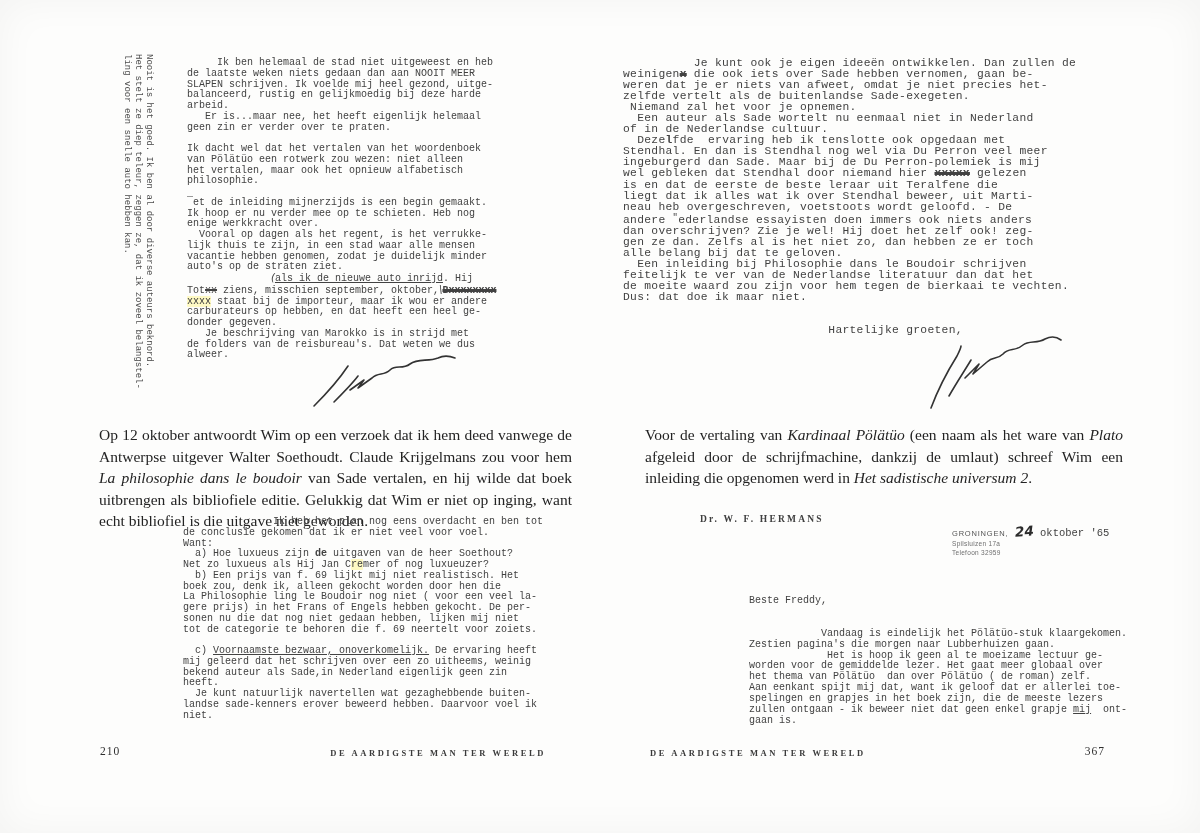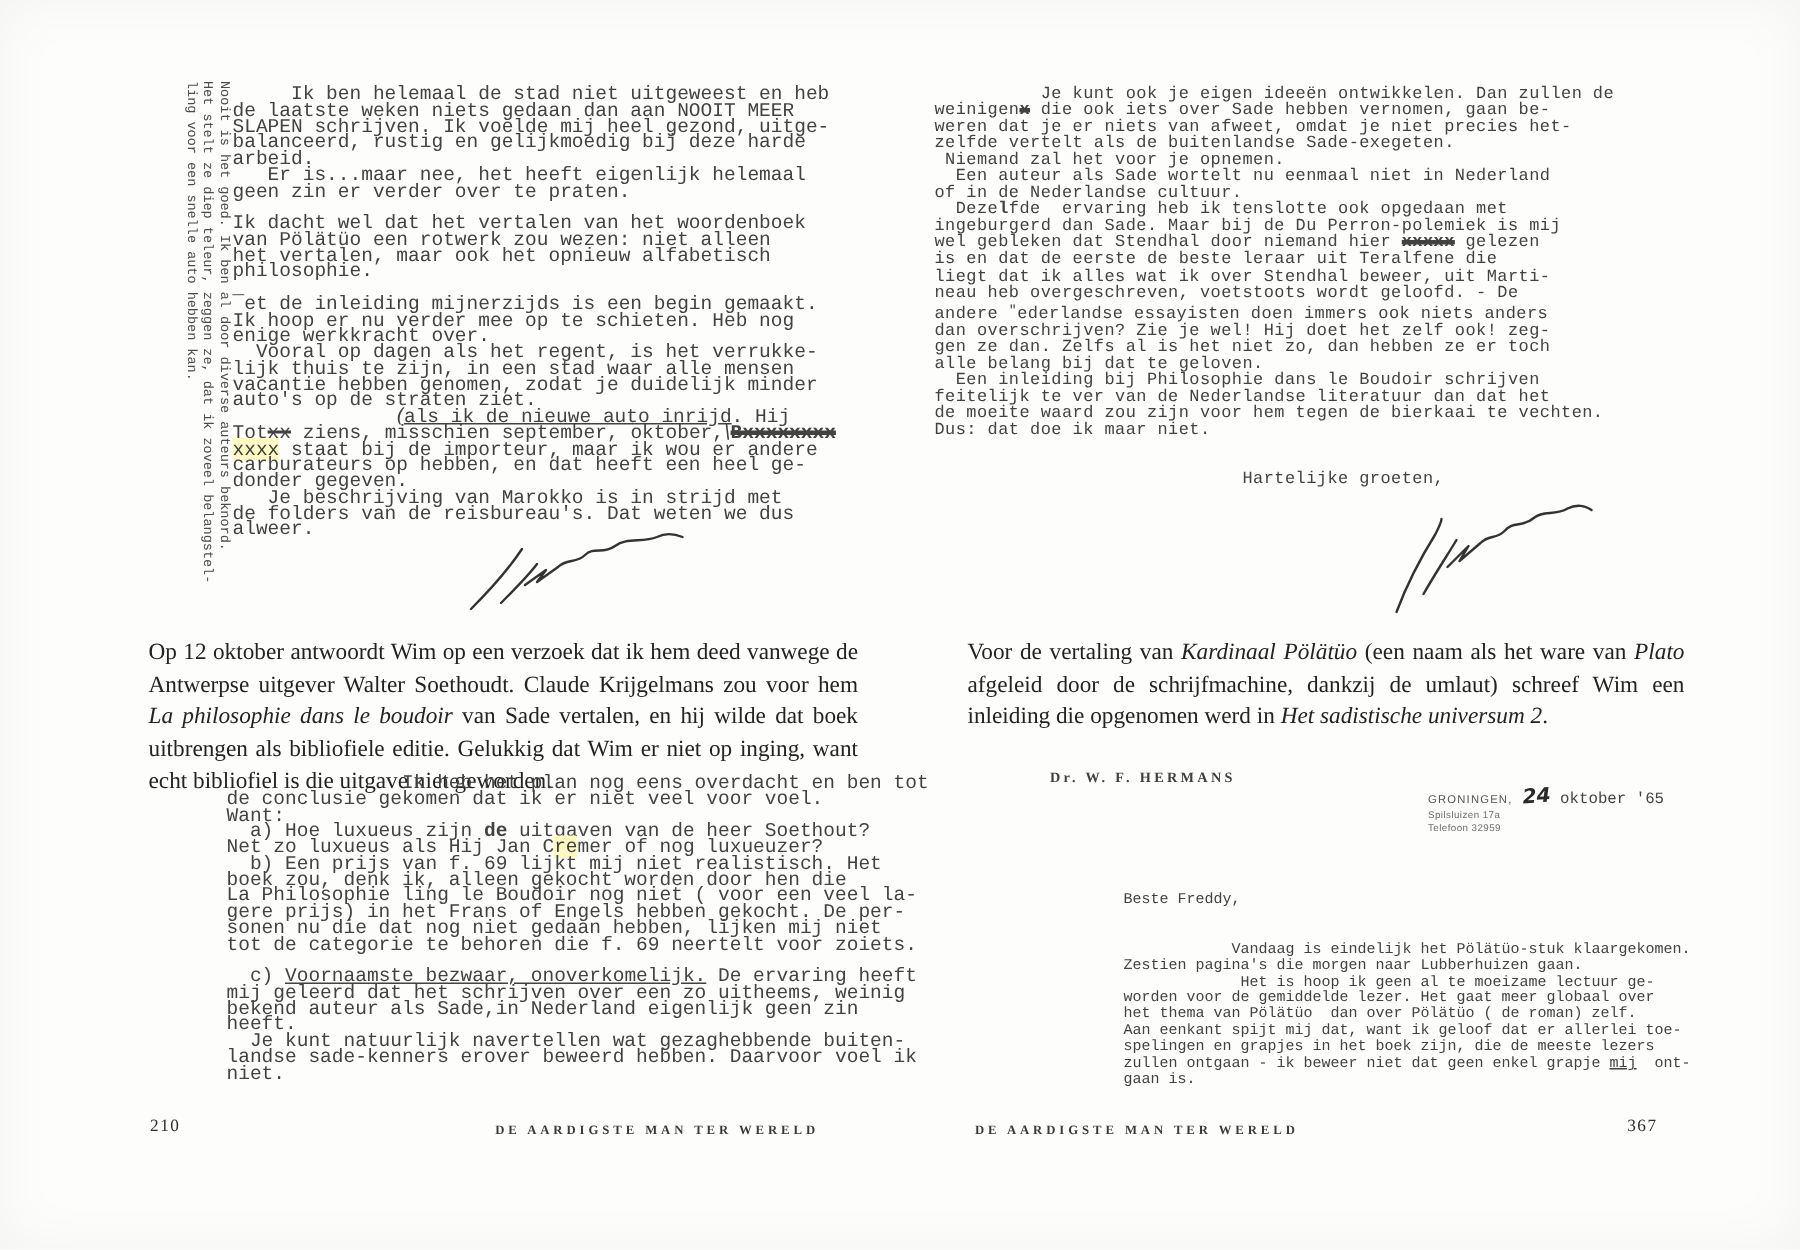--- a/index.html
+++ b/index.html
@@ -6,21 +6,21 @@
   #spread{
     position:relative;width:1200px;height:833px;
     background:#fdfdfc;overflow:hidden;
     box-shadow:inset 0 0 40px rgba(0,0,0,0.045);
     font-family:"Liberation Sans",sans-serif;
   }
   .abs{position:absolute;}
   
   .tw{font-family:"Liberation Mono","DejaVu Sans Mono",monospace;color:#424242;}
   .tline{white-space:pre;}
-  .lt{font-size:13px;line-height:10.75px;}
+  .lt{font-size:10px;line-height:10.75px;margin-left:32px;}
   .rt1{font-size:11.3px;line-height:11.05px;letter-spacing:0.3px;}
   .rt2{font-size:10px;line-height:10.9px;margin-left:31px;}
   .tw .x{text-decoration:line-through;text-decoration-thickness:1.5px;}
   .tw .xb{text-decoration:line-through;text-decoration-thickness:2.5px;font-weight:bold;}
   .tw .b{font-weight:bold;}
   .tw .u{text-decoration:underline;}
   .tw .blot{background:#fef9c3;color:#3c3c3c;border-radius:1px;}
   .tw .hw{font-family:"DejaVu Sans",sans-serif;font-style:italic;}
   .tw .sup{vertical-align:3px;font-size:78%;}
   
@@ -134,20 +134,21 @@
 
   <div class="abs tw rt1" style="left:623px;top:58px;width:480px;">
       <div class="tline">          Je kunt ook je eigen ideeën ontwikkelen. Dan zullen de</div>
       <div class="tline"><span>weinigen</span><span class="xb">x</span><span> die ook iets over Sade hebben vernomen, gaan be-</span></div>
       <div class="tline">weren dat je er niets van afweet, omdat je niet precies het-</div>
       <div class="tline">zelfde vertelt als de buitenlandse Sade-exegeten.</div>
       <div class="tline"> Niemand zal het voor je opnemen.</div>
       <div class="tline">  Een auteur als Sade wortelt nu eenmaal niet in Nederland</div>
       <div class="tline">of in de Nederlandse cultuur.</div>
       <div class="tline"><span>  Deze</span><span class="b">l</span><span>fde  ervaring heb ik tenslotte ook opgedaan met</span></div>
+      <div class="tline">Stendhal. En dan is Stendhal nog wel via Du Perron veel meer</div>
       <div class="tline">ingeburgerd dan Sade. Maar bij de Du Perron-polemiek is mij</div>
       <div class="tline"><span>wel gebleken dat Stendhal door niemand hier </span><span class="xb">xxxxx</span><span> gelezen</span></div>
       <div class="tline">is en dat de eerste de beste leraar uit Teralfene die</div>
       <div class="tline">liegt dat ik alles wat ik over Stendhal beweer, uit Marti-</div>
       <div class="tline">neau heb overgeschreven, voetstoots wordt geloofd. - De</div>
       <div class="tline"><span>andere </span><span class="sup">"</span><span>ederlandse essayisten doen immers ook niets anders</span></div>
       <div class="tline">dan overschrijven? Zie je wel! Hij doet het zelf ook! zeg-</div>
       <div class="tline">gen ze dan. Zelfs al is het niet zo, dan hebben ze er toch</div>
       <div class="tline">alle belang bij dat te geloven.</div>
       <div class="tline">  Een inleiding bij Philosophie dans le Boudoir schrijven</div>

